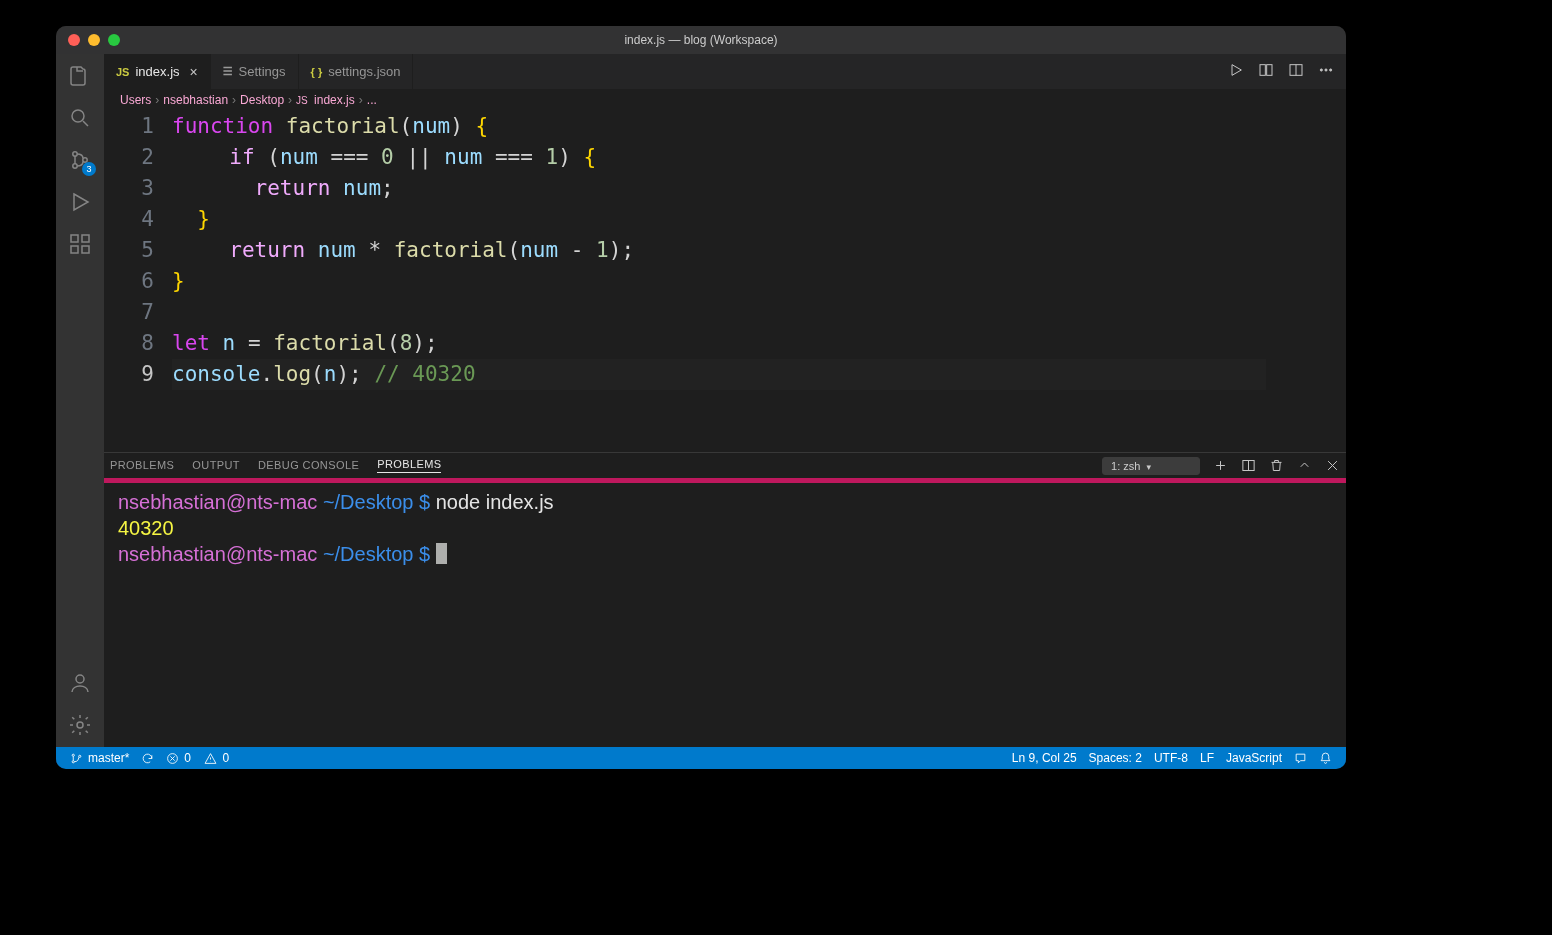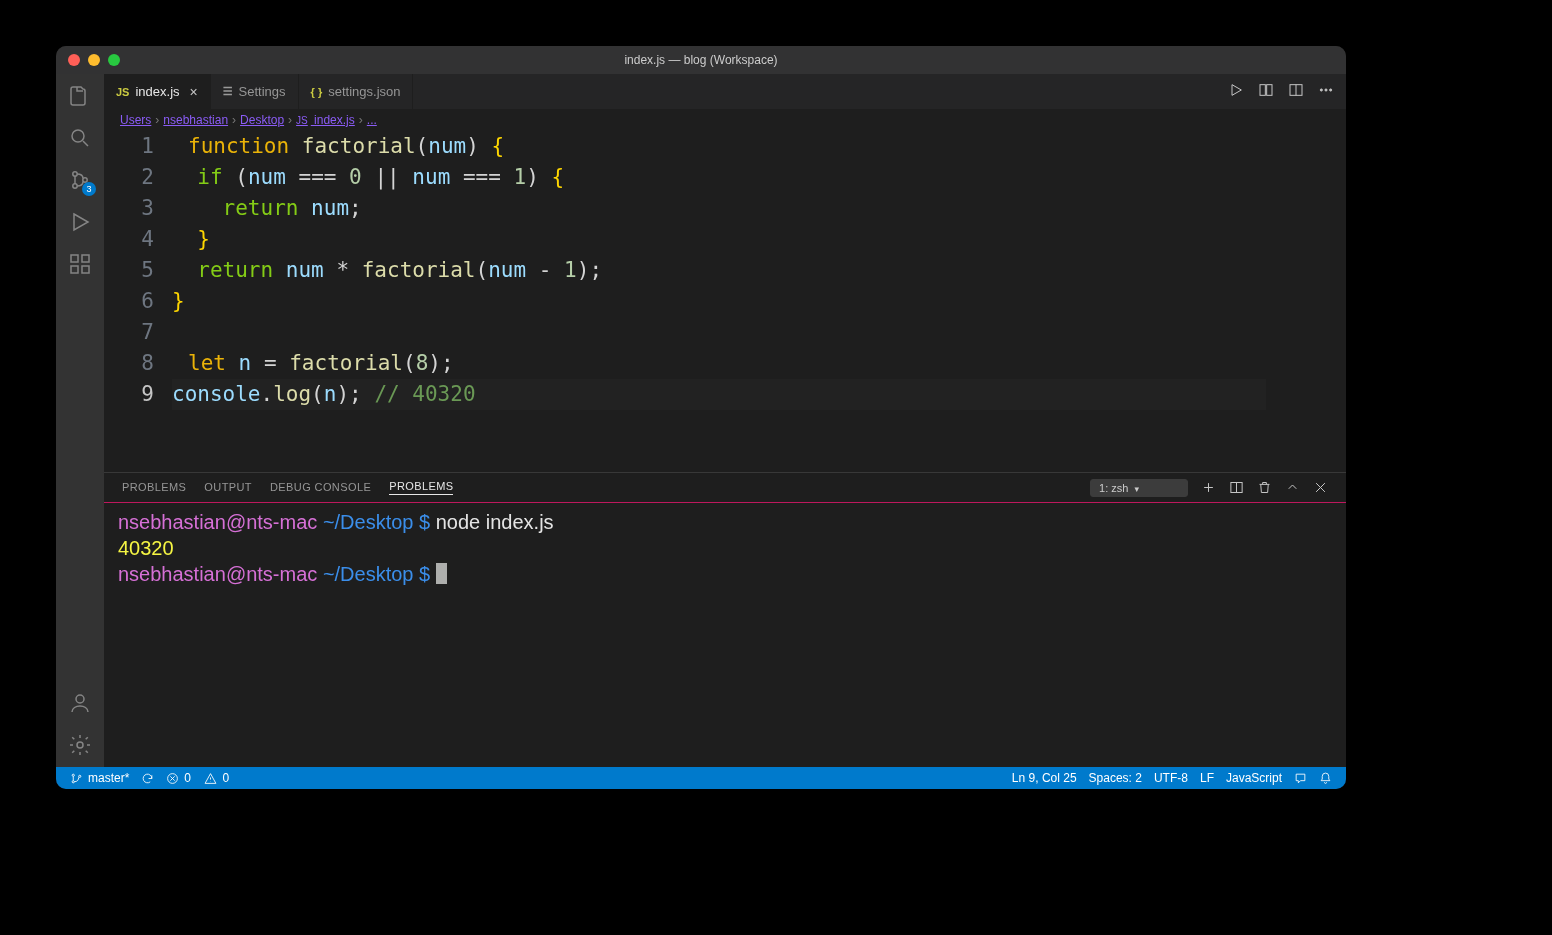--- a/index.html
+++ b/index.html
@@ -1,17 +1,17 @@
 <!DOCTYPE html>
 <html><head>
 <meta charset="utf-8">
 <style>
   * { box-sizing: border-box; margin: 0; padding: 0; }
   html, body { width: 1552px; height: 935px; background: #000; font-family: -apple-system, "SF Pro", "Segoe UI", sans-serif; overflow: hidden; }
-  .window { position: absolute; left: 56px; top: 46px; width: 1290px; height: 743px; background: #1e1e1e; border-radius: 10px; overflow: hidden; display: flex; flex-direction: column; box-shadow: 0 15px 60px rgba(0,0,0,.6); }
+  .window { position: absolute; left: 56px; top: 26px; width: 1290px; height: 743px; background: #1e1e1e; border-radius: 10px; overflow: hidden; display: flex; flex-direction: column; box-shadow: 0 15px 60px rgba(0,0,0,.6); }
   
   
   .titlebar { height: 28px; background: #323233; display: flex; align-items: center; padding-left: 12px; position: relative; }
   .traffic { display: flex; gap: 8px; }
   .dot { width: 12px; height: 12px; border-radius: 50%; }
   .dot.red { background: #ff5f57; }
   .dot.yellow { background: #febc2e; }
   .dot.green { background: #28c840; }
   .title { position: absolute; left: 0; right: 0; text-align: center; font-size: 12px; color: #cccccc; pointer-events: none; }
 
@@ -35,47 +35,47 @@
   .tab .ficon { font-size: 11px; font-weight: bold; }
   .tab .js { color: #cbcb41; }
   .tab .settings-i { color: #999; }
   .tab .json-i { color: #cbcb41; }
   .tab .close { color: #c5c5c5; font-size: 14px; line-height: 1; margin-left: 4px; }
   .tab-actions { margin-left: auto; display: flex; align-items: center; gap: 14px; padding-right: 12px; color: #c5c5c5; }
   .tab-actions svg { width: 16px; height: 16px; stroke: currentColor; fill: none; stroke-width: 1.5; cursor: pointer; }
 
   
   .crumbs { height: 22px; display: flex; align-items: center; gap: 4px; padding-left: 16px; font-size: 12px; color: #a0a0a0; background: #1e1e1e; }
-  .crumb { color: #8b5cf6; text-decoration: underline; }
+  .crumb { color: #f9a8d4; }
   .crumb-sep { color: #777; }
   .crumb .ficon { font-size: 10px; margin-right: 3px; }
 
   
   .editor { flex: 1; background: #1e1e1e; display: flex; font-family: "SF Mono", Menlo, Consolas, monospace; font-size: 21px; line-height: 31px; min-height: 0; overflow: hidden; }
   .gutter { width: 68px; text-align: right; padding-right: 18px; color: #6e7681; user-select: none; }
   .gutter .ln { height: 31px; }
   .gutter .ln.cur { color: #c6c6c6; }
   .code { flex: 1; color: #d4d4d4; position:relative; }
   .codeln { height: 31px; white-space: pre; }
   .codeln.curbg { background: #2a2a2a55; }
-  .kw { color: #84cc16; }           
-  .fn { color: #eab308; margin-left: 16px; }           
+  .kw { color: #f0abfc; margin-left: 32px; }           
+  .fn { color: #d946ef; }           
   .fnname { color: #dcdcaa; }
   .param { color: #9cdcfe; }
   .varname { color: #9cdcfe; }
   .num { color: #b5cea8; }
   .op { color: #d4d4d4; }
   .punct { color: #d4d4d4; }
   .brace { color: #ffd700; }
   .comment { color: #6a9955; }
   .minimap { width: 80px; background: #1e1e1e; }
 
   
   .panel { height: 295px; background: #1e1e1e; border-top: 1px solid #383838; display: flex; flex-direction: column; }
-  .panel-tabs { height: 30px; display: flex; align-items: center; gap: 18px; padding: 0 18px; font-size: 11px; color: #969696; border-bottom: 1px solid #be185d; }
+  .panel-tabs { height: 30px; display: flex; align-items: center; gap: 18px; padding: 0 6px; font-size: 11px; color: #969696; border-bottom: 5px solid #be185d; }
   .ptab { letter-spacing: .4px; cursor: pointer; padding-bottom: 2px; }
   .ptab.active { color: #e7e7e7; border-bottom: 1px solid #e7e7e7; }
   .panel-actions { margin-left: auto; display: flex; align-items: center; gap: 12px; }
   .term-select { background: #3c3c3c; color: #ccc; font-size: 11px; border: 1px solid #3c3c3c; padding: 2px 48px 2px 8px; border-radius: 3px; position: relative; }
   .term-chev { margin-left: 6px; font-size: 9px; }
   .pact-icon { width: 16px; height: 16px; display: flex; align-items: center; justify-content: center; color: #c5c5c5; cursor: pointer; }
   .pact-icon svg { width: 15px; height: 15px; stroke: currentColor; fill: none; stroke-width: 1.6; }
   .terminal { flex: 1; padding: 6px 14px; font-family: Liberation Sans, sans-serif; font-size: 20px; line-height: 26px; }
   .t-user { color: #d670d6; }
   .t-host { color: #d670d6; }

